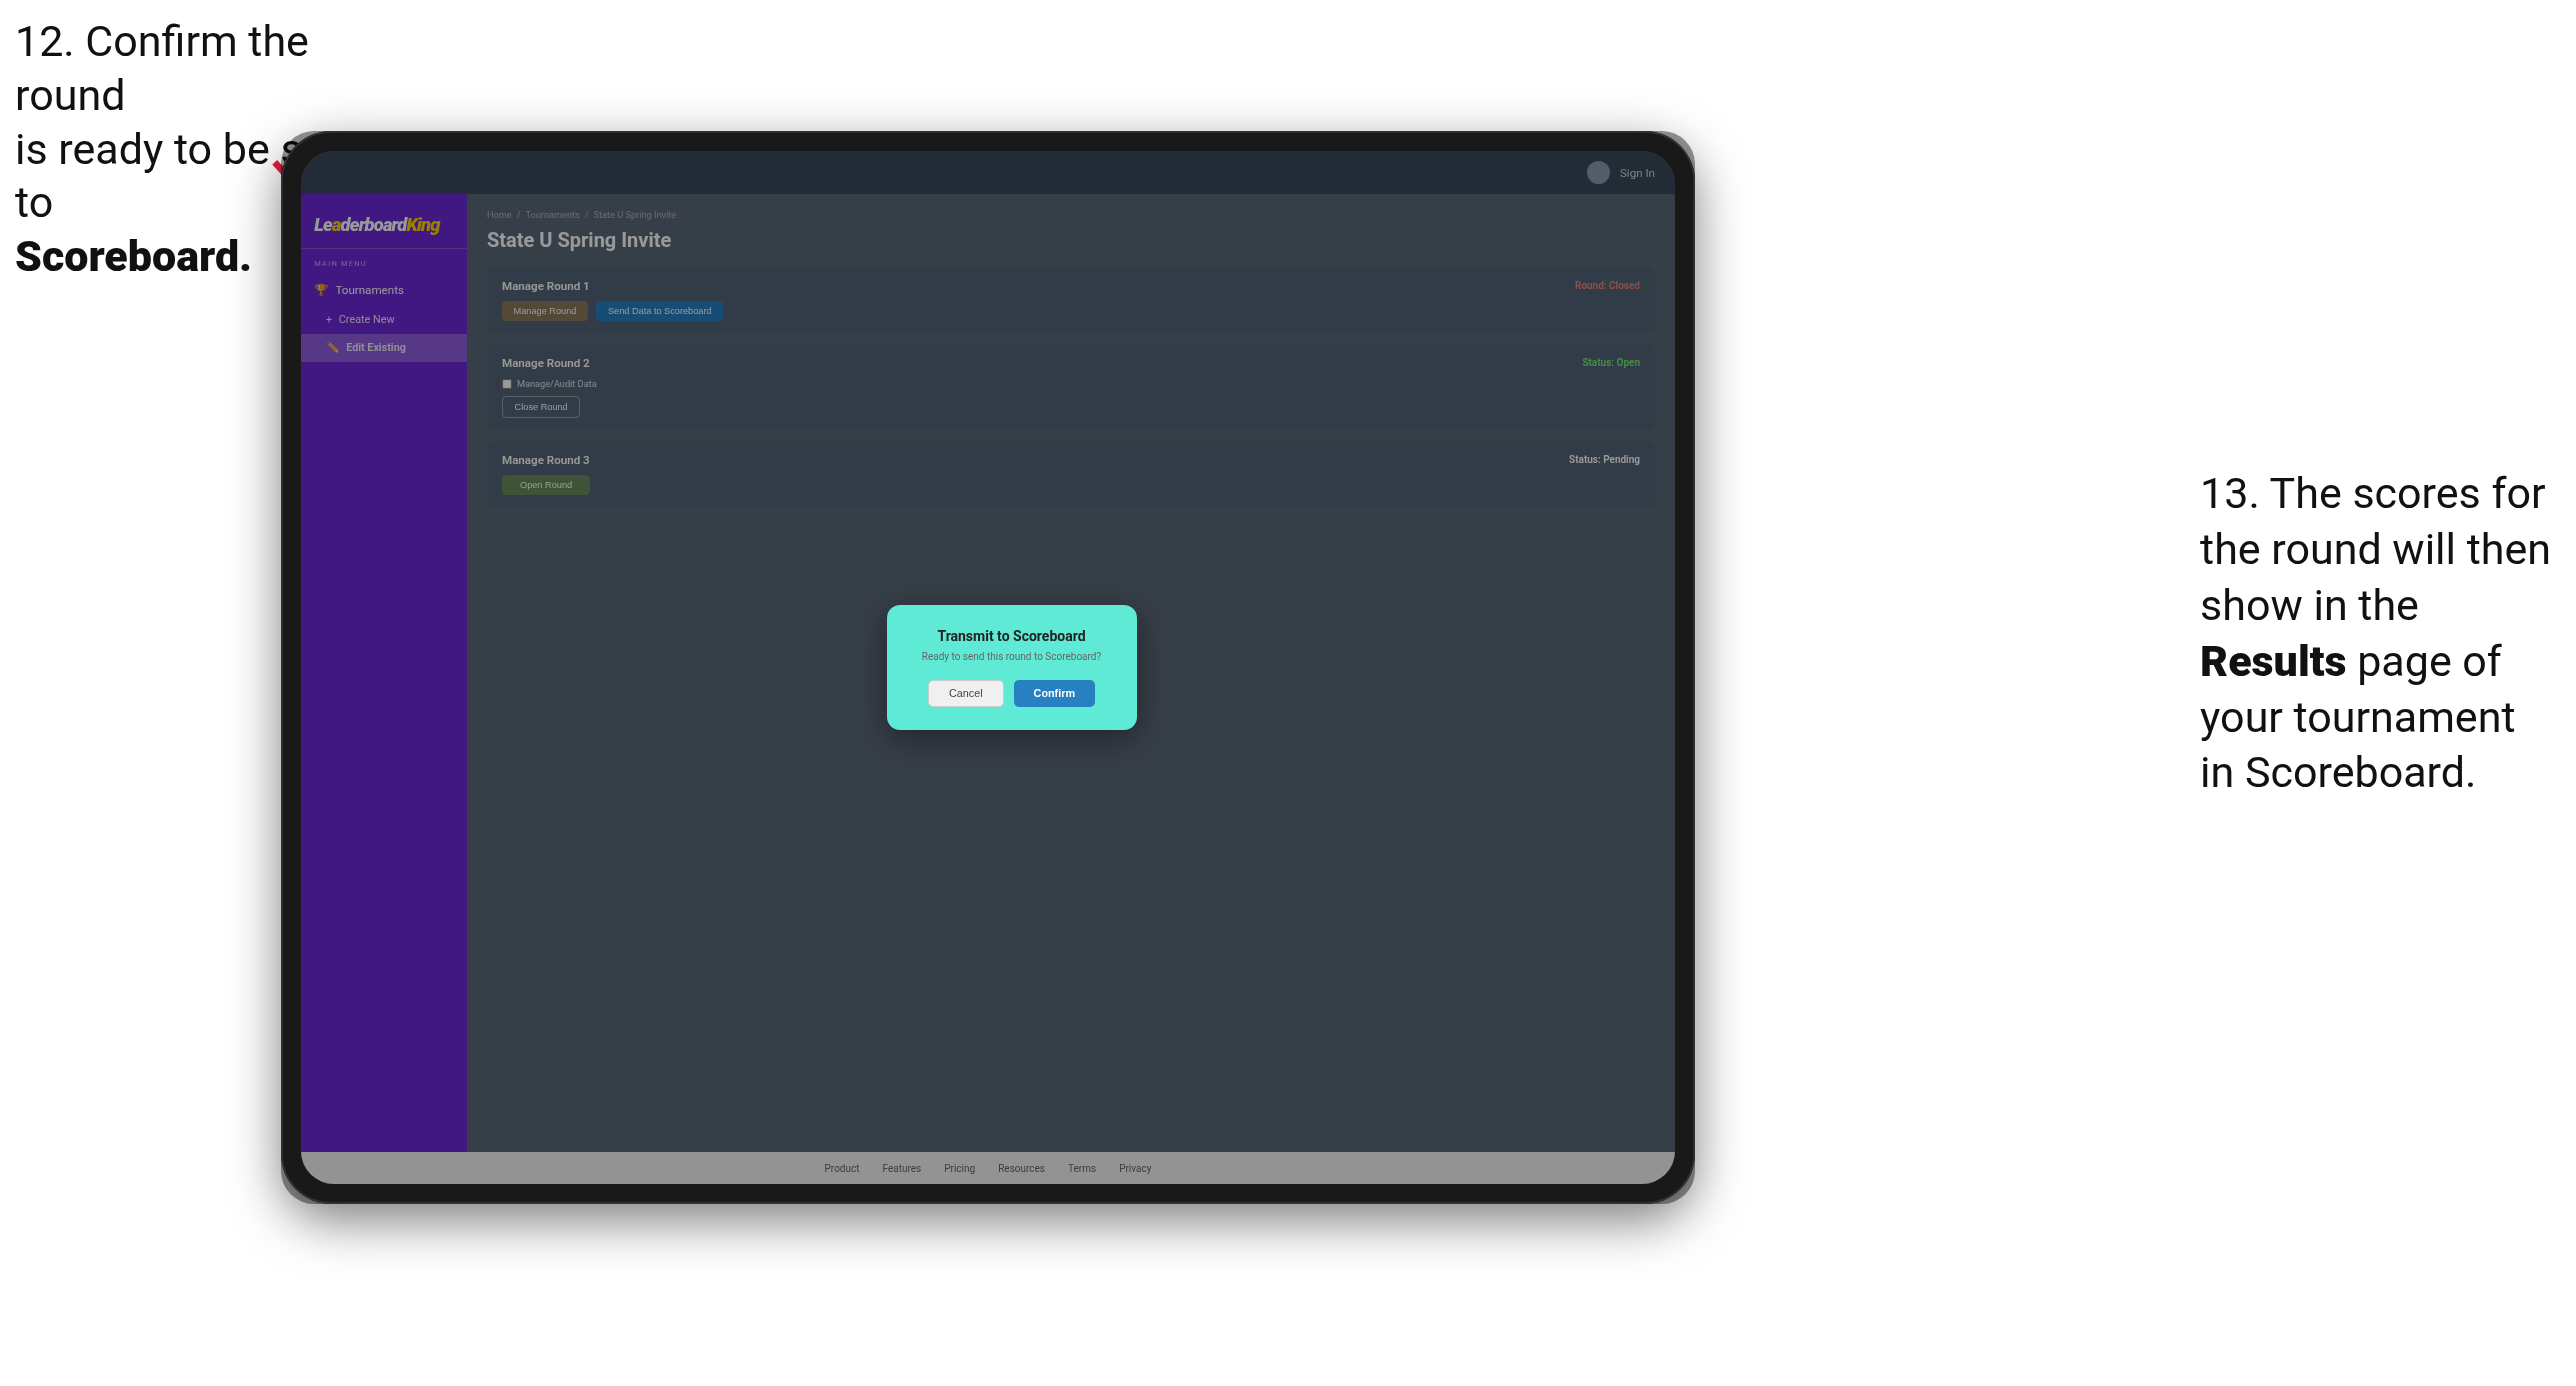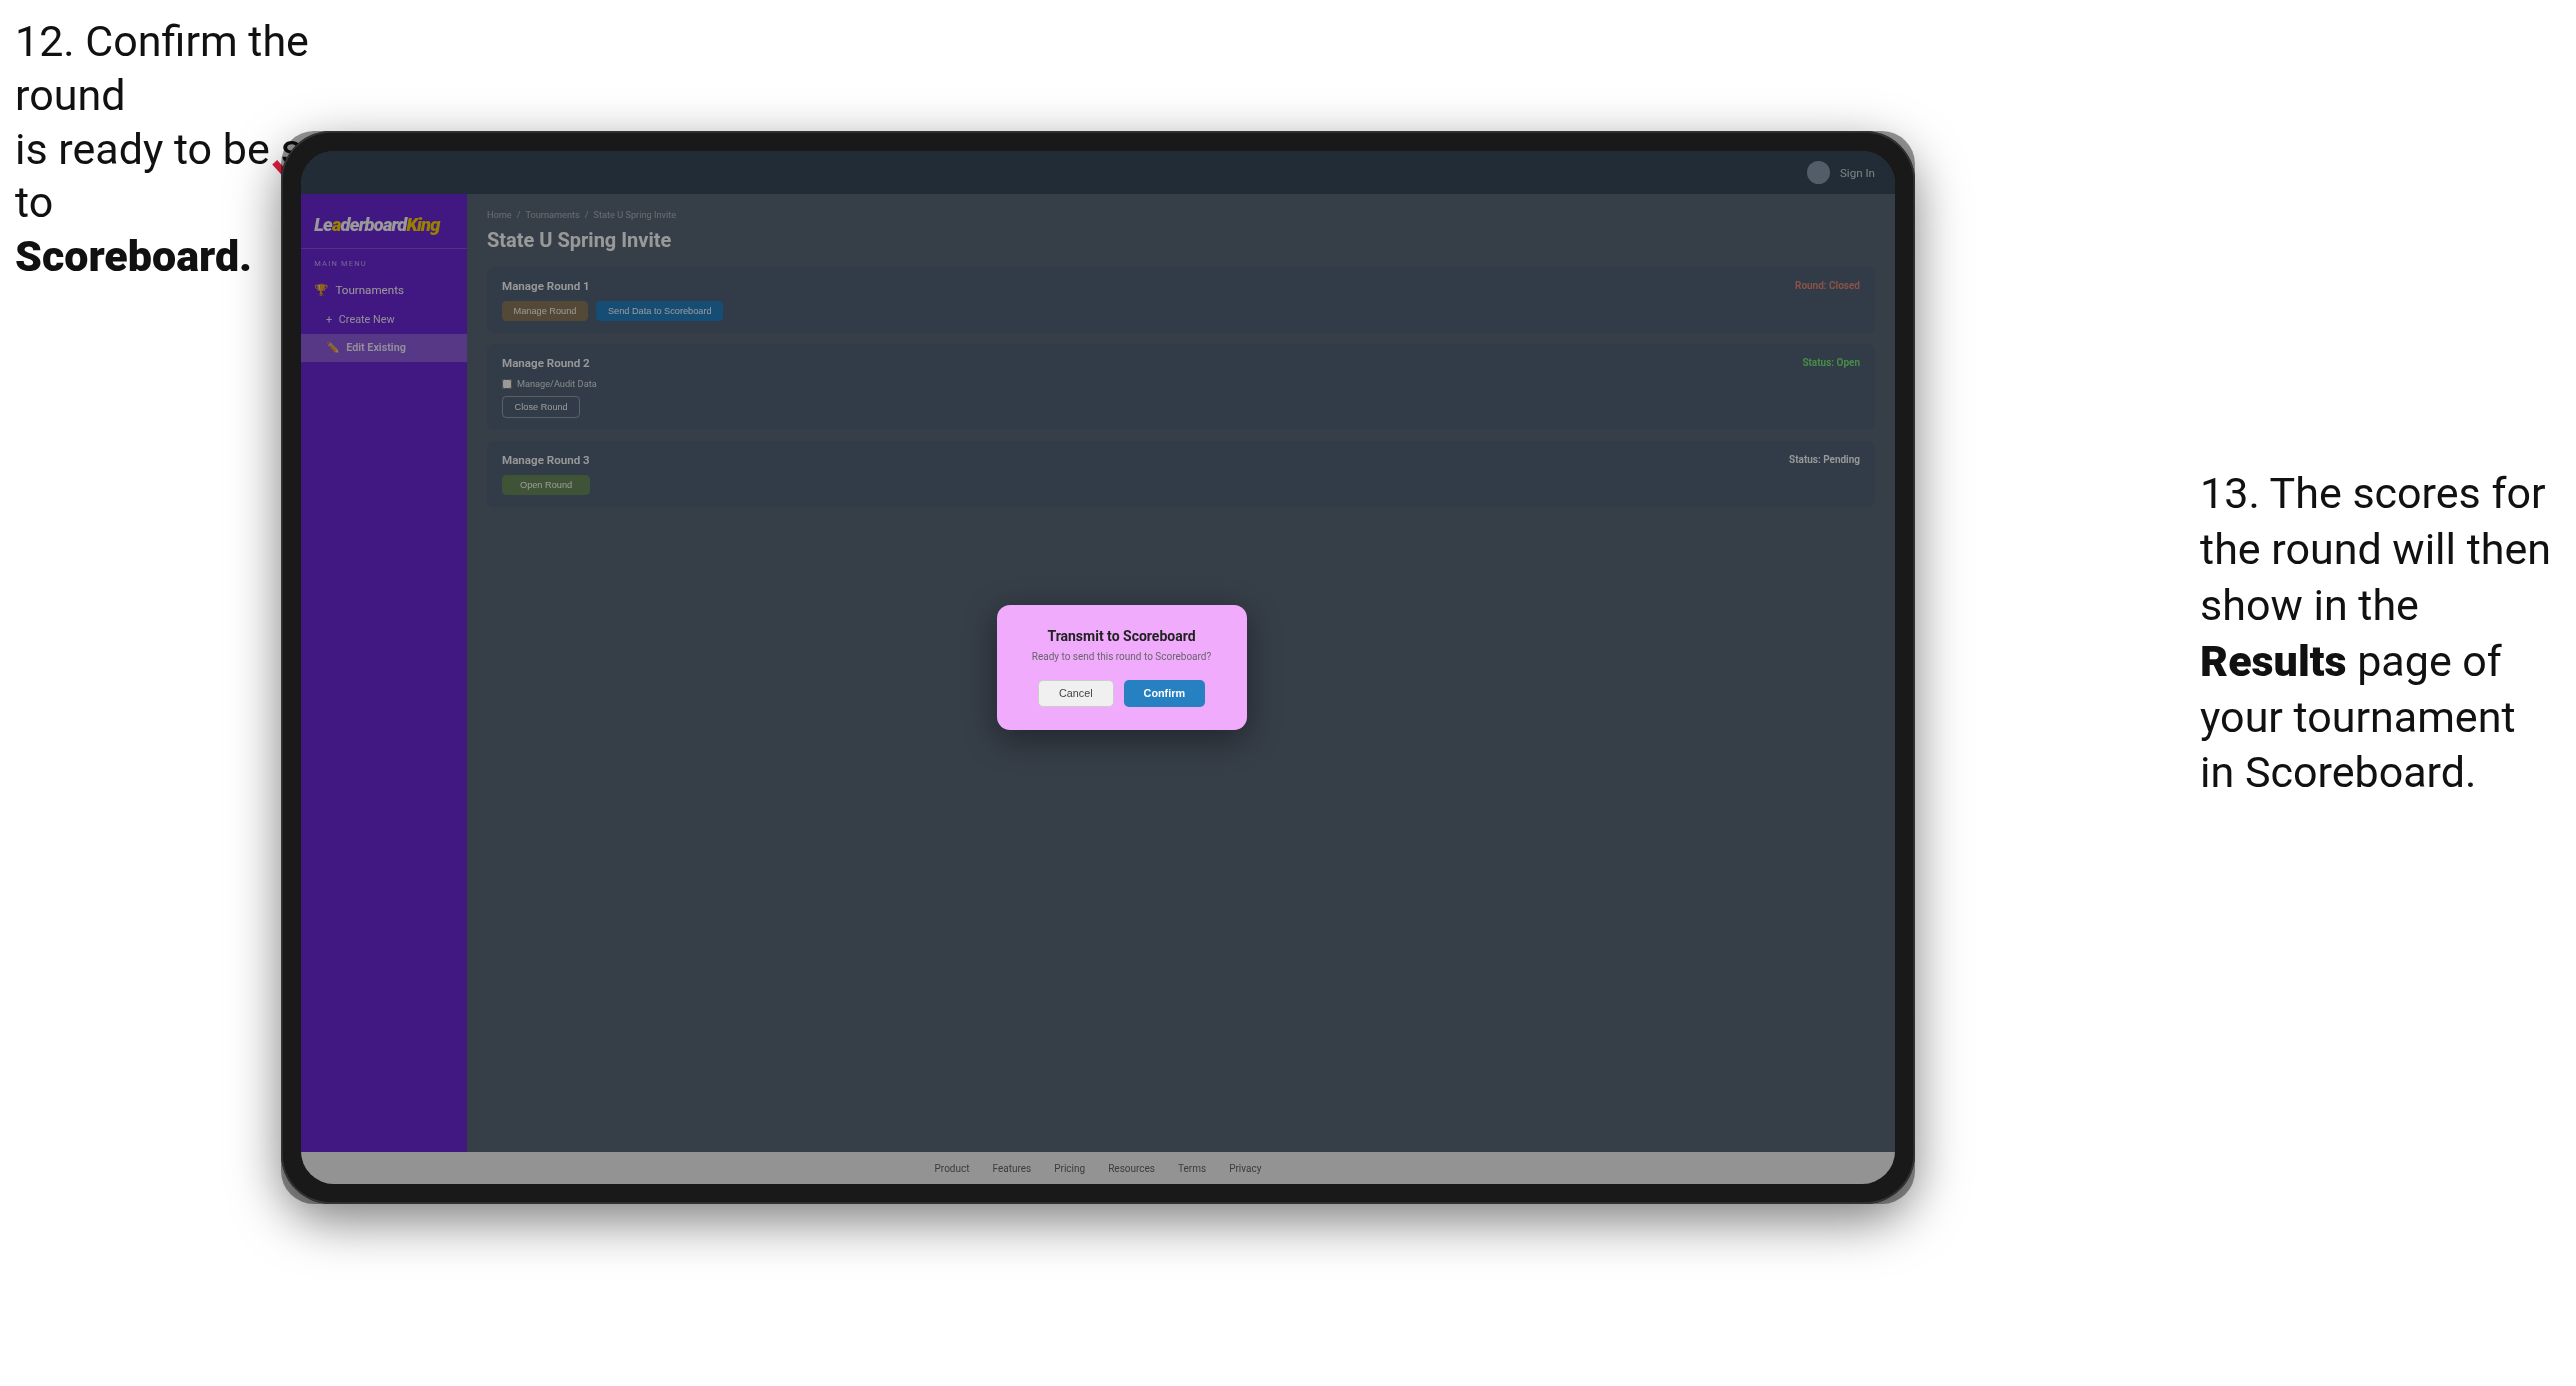--- a/index.html
+++ b/index.html
@@ -48,21 +48,21 @@
       width: 100%;
       height: 100%;
       pointer-events: none;
     }
 
     
     .tablet-frame {
       position: absolute;
       top: 131px;
       left: 281px;
-      width: 1634px;
+      width: 1414px;
       height: 1073px;
       background: #2a2a2a;
       border-radius: 50px;
       padding: 20px;
       box-shadow: 0 16.6px 50px rgba(0,0,0,0.5), inset 0 0 0 1.7px #555;
     }
 
     .tablet-screen {
       width: 100%;
       height: 100%;
@@ -293,21 +293,21 @@
       left: 0;
       width: 100%;
       height: 100%;
       background: rgba(0,0,0,0.4);
       display: flex;
       align-items: center;
       justify-content: center;
       border-radius: 33px;
     }
     .modal-box {
-      background: #f0abfc;
+      background: #5eead4;
       border-radius: 13px;
       padding: 23px 27px;
       width: 250px;
       text-align: center;
       box-shadow: 0 8.3px 33px rgba(0,0,0,0.4);
       margin-left: 47px;
     }
     .modal-title {
       font-size: 14px;
       font-weight: 700;

